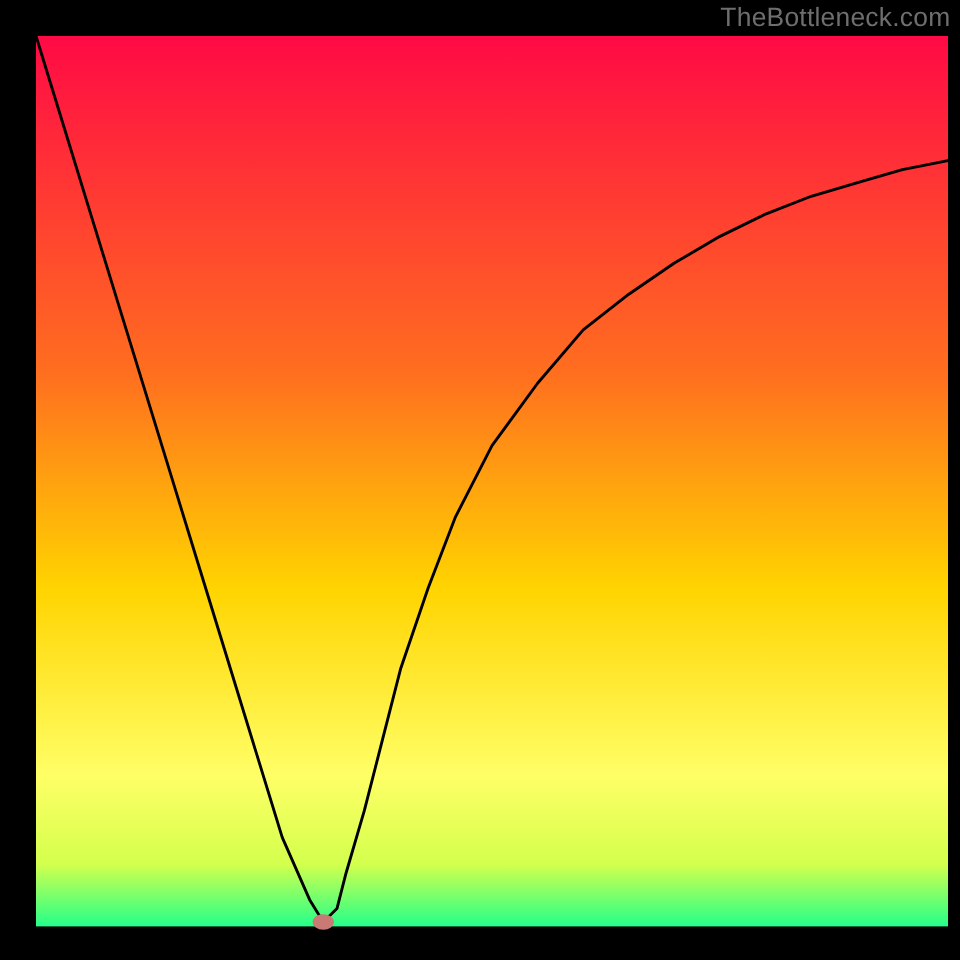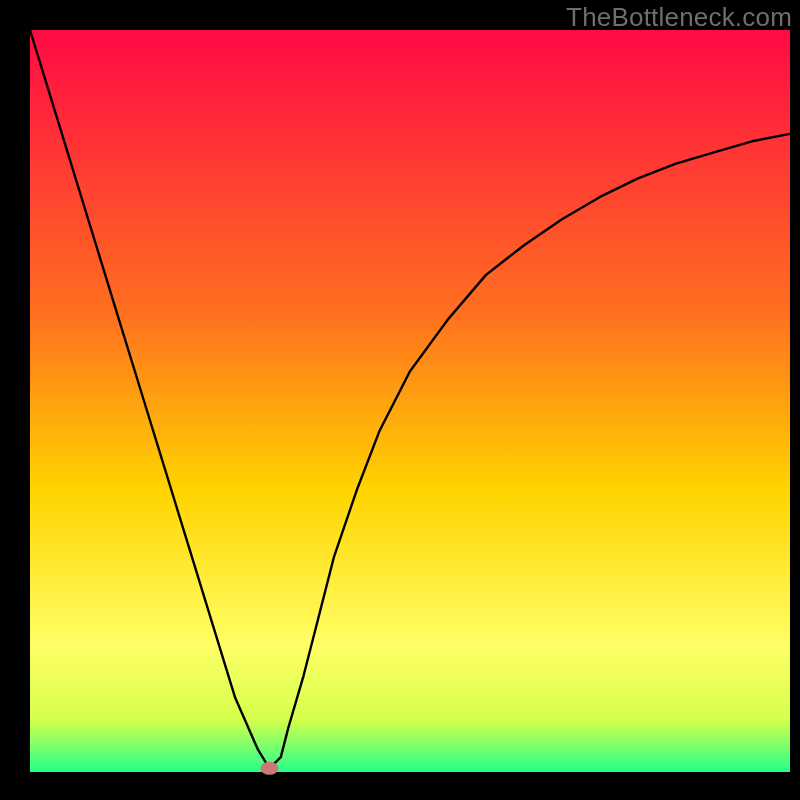--- a/index.html
+++ b/index.html
@@ -14,21 +14,21 @@
   .root {
     position: relative;
     width: 800px;
     height: 800px;
   }
   .watermark {
     position: absolute;
     top: 2px;
     right: 8px;
     color: #6e6e6e;
-    font-size: 26px;
+    font-size: 22px;
     font-weight: 400;
     letter-spacing: 0.2px;
     user-select: none;
     z-index: 5;
   }
   svg.plot {
     position: absolute;
     left: 0;
     top: 0;
   }

